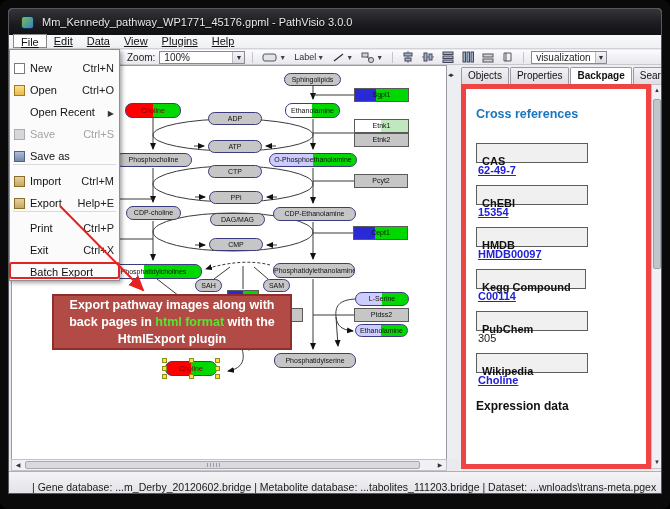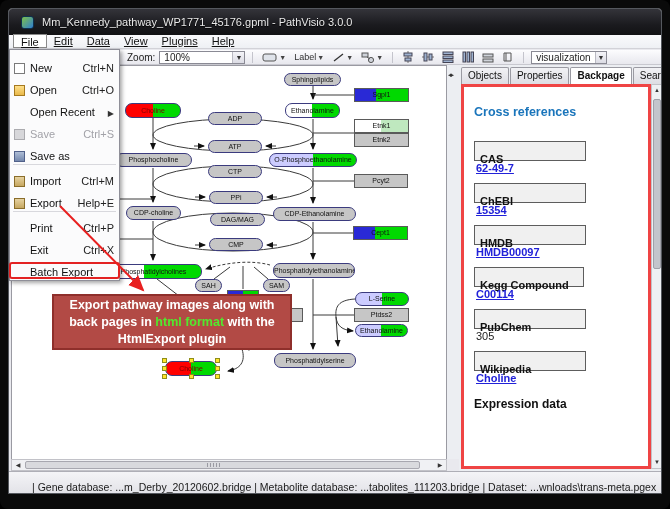--- a/index.html
+++ b/index.html
@@ -38,21 +38,21 @@
 
   
   .splitter { position:absolute; left:438px; top:56px; width:12px; height:394px; background:#eceef2; }
   .splitter .arrows { position:absolute; top:6px; left:1px; font-size:7px; color:#333; letter-spacing:-1px; }
 
   
   .sidepanel { position:absolute; left:450px; top:56px; width:204px; height:406px; background:#eceef2; }
   .tabs { position:absolute; left:2px; top:2px; height:17px; display:flex; font-size:10px; color:#111; }
   .tab { padding:2px 6px 0 6px; border:1px solid #9a9aa2; border-bottom:none; background:linear-gradient(#f2f2f5,#dddde3); margin-right:1px; border-radius:2px 2px 0 0; white-space:nowrap; }
   .tab.active { background:#fff; position:relative; top:0px; font-weight:bold; }
-  .panelbody { position:absolute; left:2px; top:19px; width:190px; height:385px; background:#fff; border:3px solid #ef4444; overflow:hidden; padding:8px 0 0 10px; }
+  .panelbody { position:absolute; left:2px; top:19px; width:190px; height:385px; background:#fff; border:5px solid #ef4444; overflow:hidden; padding:8px 0 0 10px; }
   .xref-title { font-size:12.5px; font-weight:bold; color:#1a75bb; margin:10px 0 22px 0; }
   .bp-header { width:112px; min-height:17px; background:#f0f0f0; border:1px solid #5d5d5d; font-size:11px; font-weight:bold; color:#111; padding:17px 0 1px 5px; white-space:nowrap; }
   .bp-header.wide { width:110px; }
   .bp-value { font-size:11px; font-weight:bold; color:#2121d8; text-decoration:underline; margin:7px 0 15px 2px; display:inline-block; }
   .bp-value.plain { color:#222; text-decoration:none; font-weight:normal; }
   .bp-section { line-height:0; }
   .bp-footer { font-size:12px; font-weight:bold; color:#111; margin-top:4px; }
   .vscroll { position:absolute; left:192px; top:19px; width:12px; height:385px; background:#eef0f3; border:1px solid #c2c2c8; }
   .vscroll .thumb { position:absolute; left:1px; top:14px; width:8px; height:170px; background:#c3c5cc; border:1px solid #9fa0a8; border-radius:2px; }
   .vscroll .arr { position:absolute; left:0; width:10px; height:11px; font-size:6px; text-align:center; line-height:11px; color:#333; }

